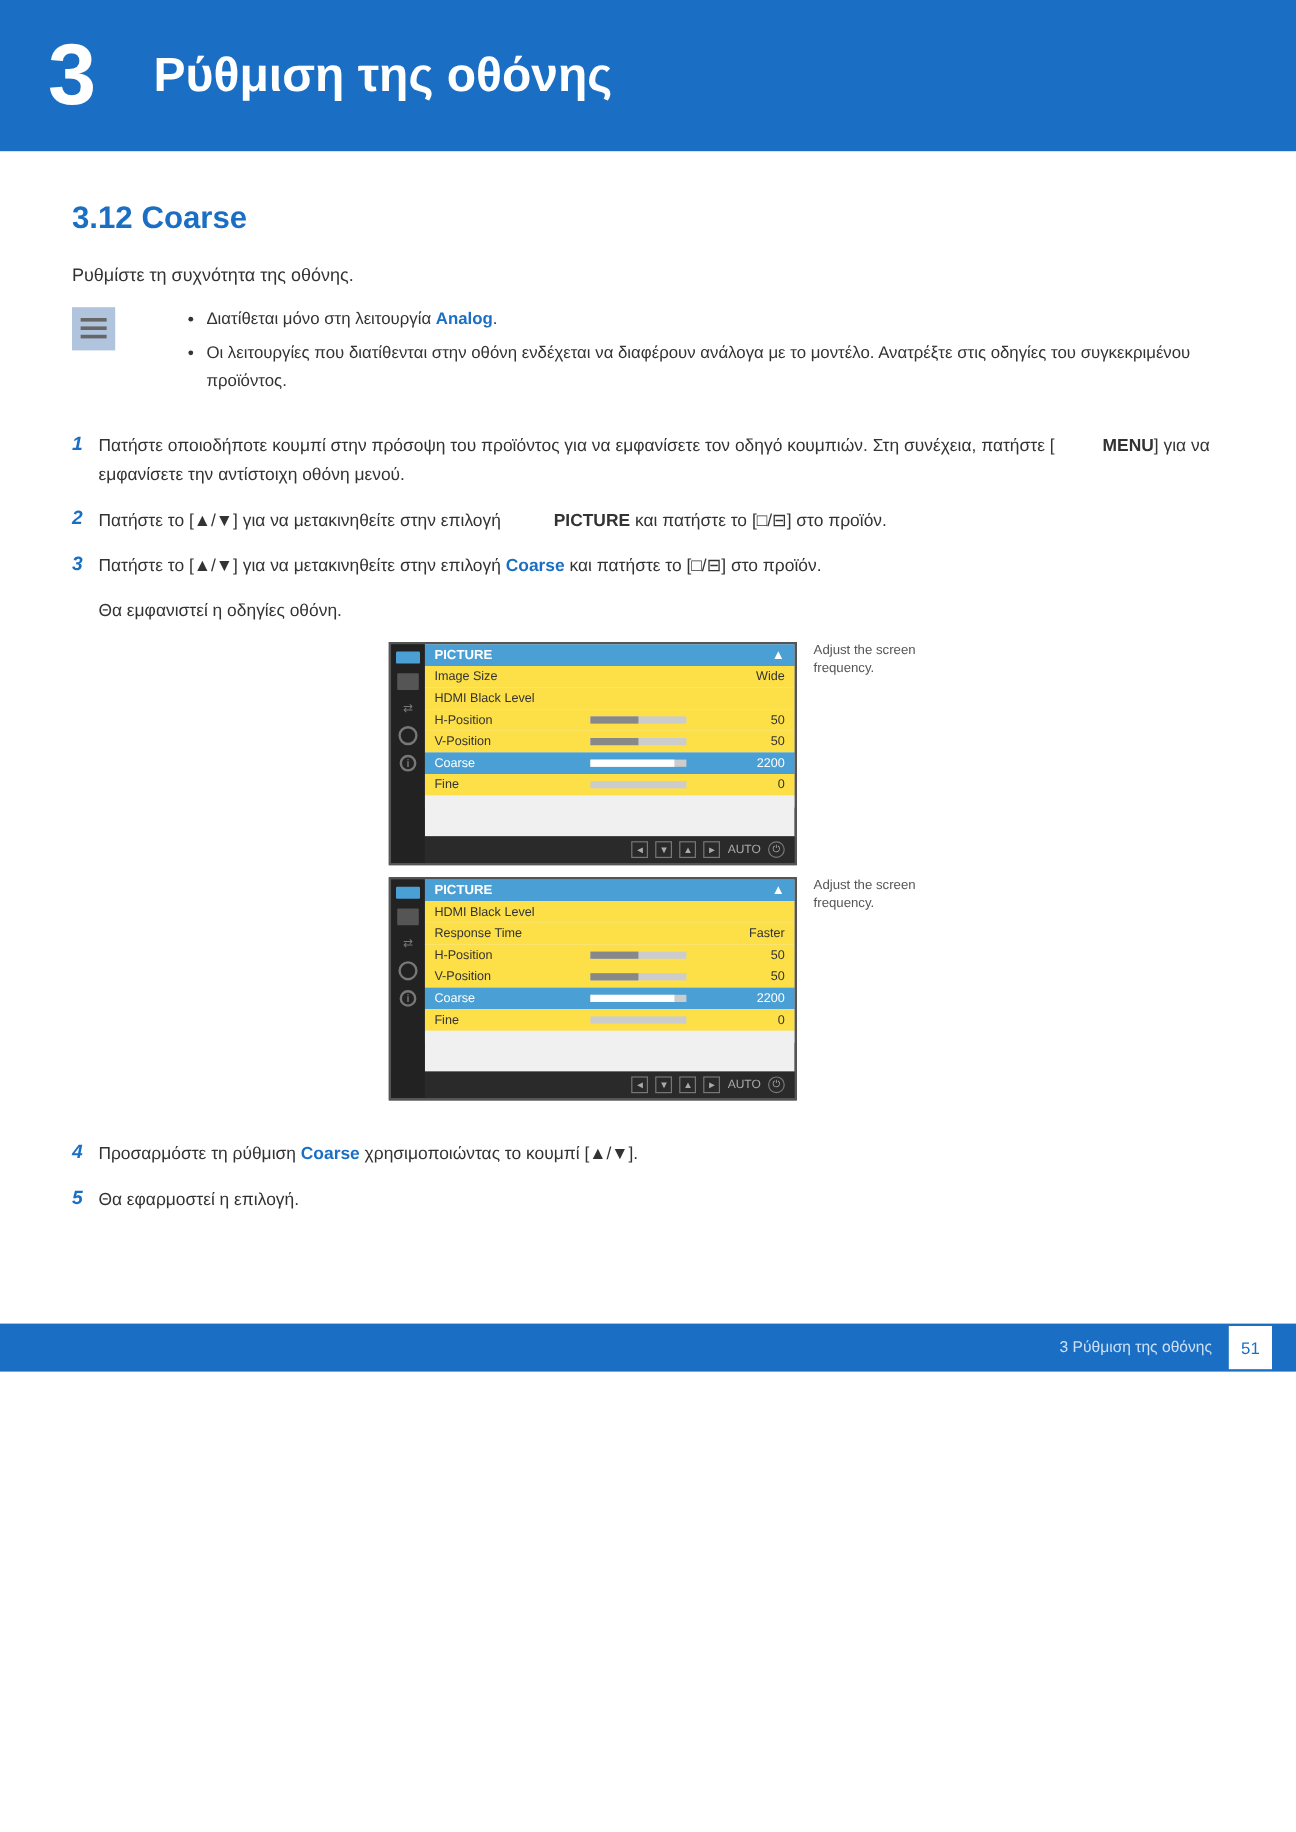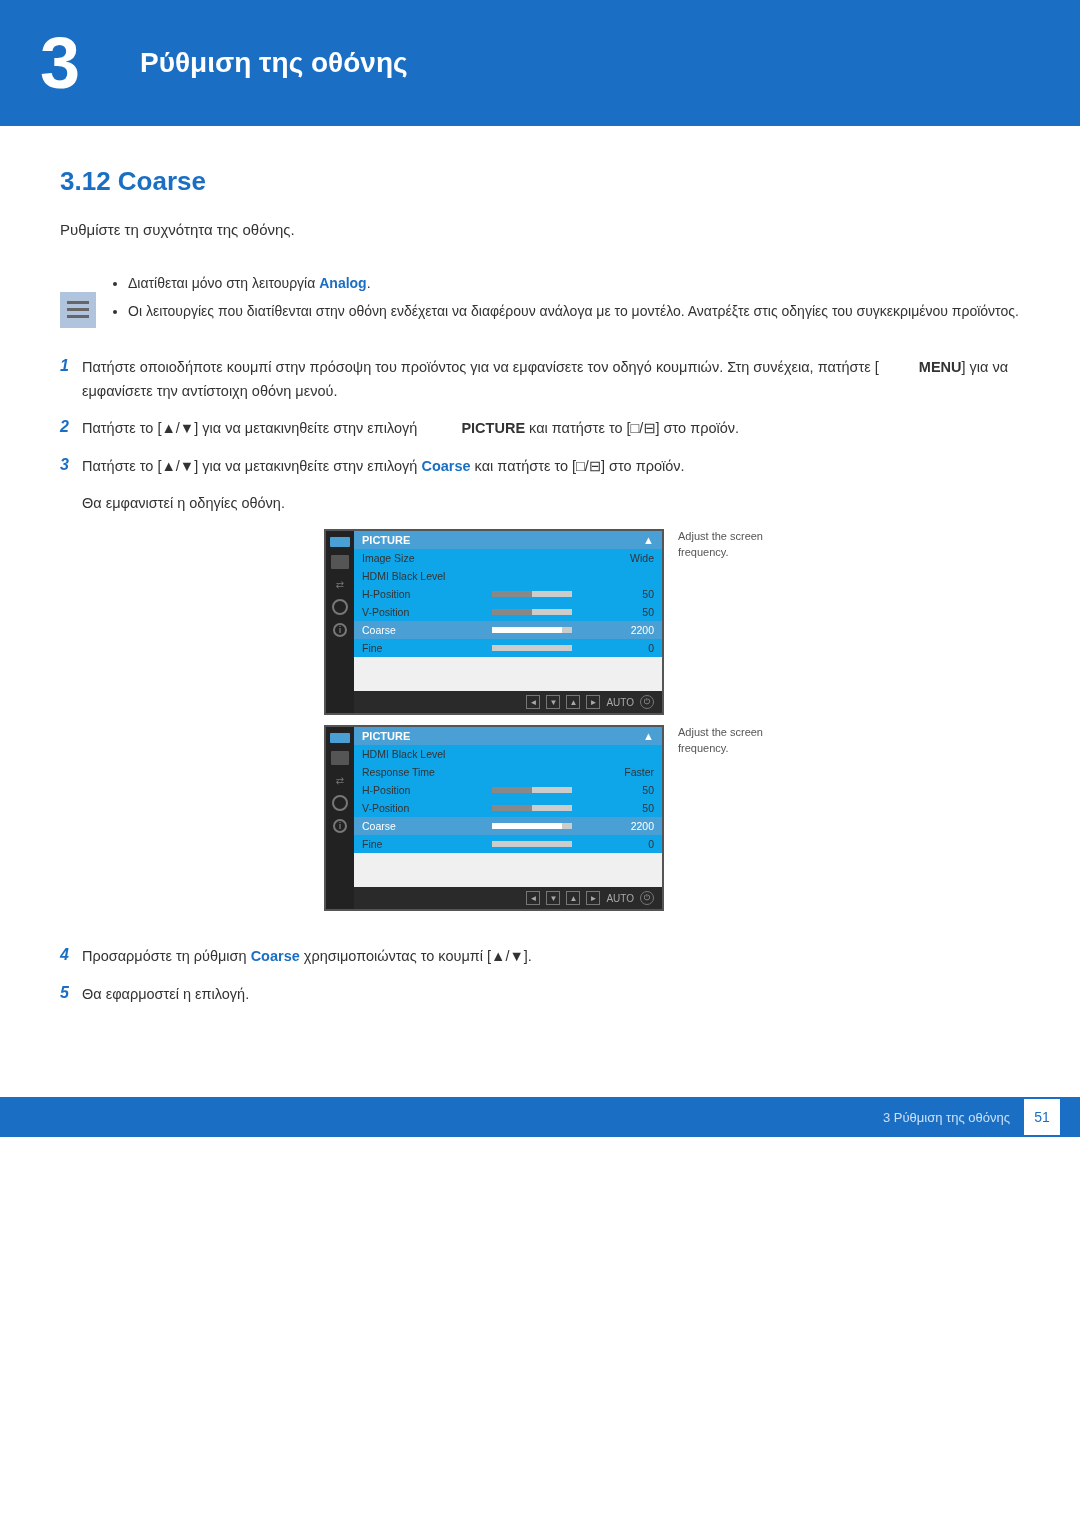--- a/index.html
+++ b/index.html
@@ -28,49 +28,50 @@
       font-weight: bold;
       width: 120px;
       height: 90px;
       display: flex;
       align-items: center;
       justify-content: center;
       flex-shrink: 0;
     }
     .chapter-title {
       color: #fff;
-      font-size: 28px;
-      font-weight: bold;
-      margin-left: 20px;
+      font-size: 40px;
+      font-weight: bold;
+      margin-left: 8px;
     }
 
     
     .content {
       padding: 0 60px;
     }
 
     
     .section-heading {
       font-size: 26px;
       font-weight: bold;
       color: #1a6fc4;
       margin-bottom: 24px;
     }
 
     .section-intro {
       font-size: 15px;
       color: #333;
-      margin-bottom: 34px;
+      margin-bottom: 16px;
     }
 
     
     .note-box {
       display: flex;
-      align-items: flex-end;
+      align-items: flex-start;
       margin-bottom: 28px;
+      gap: 44px;
     }
     .note-icon {
       width: 36px;
       height: 36px;
       background: #b0c4de;
       flex-shrink: 0;
       margin-right: 14px;
       margin-top: 2px;
       display: flex;
       align-items: center;
@@ -222,21 +223,21 @@
       justify-content: space-between;
       align-items: center;
     }
 
     .monitor-menu-row {
       display: flex;
       align-items: center;
       padding: 3px 8px;
       font-size: 10.5px;
       color: #333;
-      background: #0ea5e9;
+      background: #fde047;
     }
     .monitor-menu-row.highlighted {
       background: #4a9fd4;
       color: #fff;
     }
     .row-label {
       flex: 1;
       font-size: 10.5px;
     }
     .row-bar-area {

